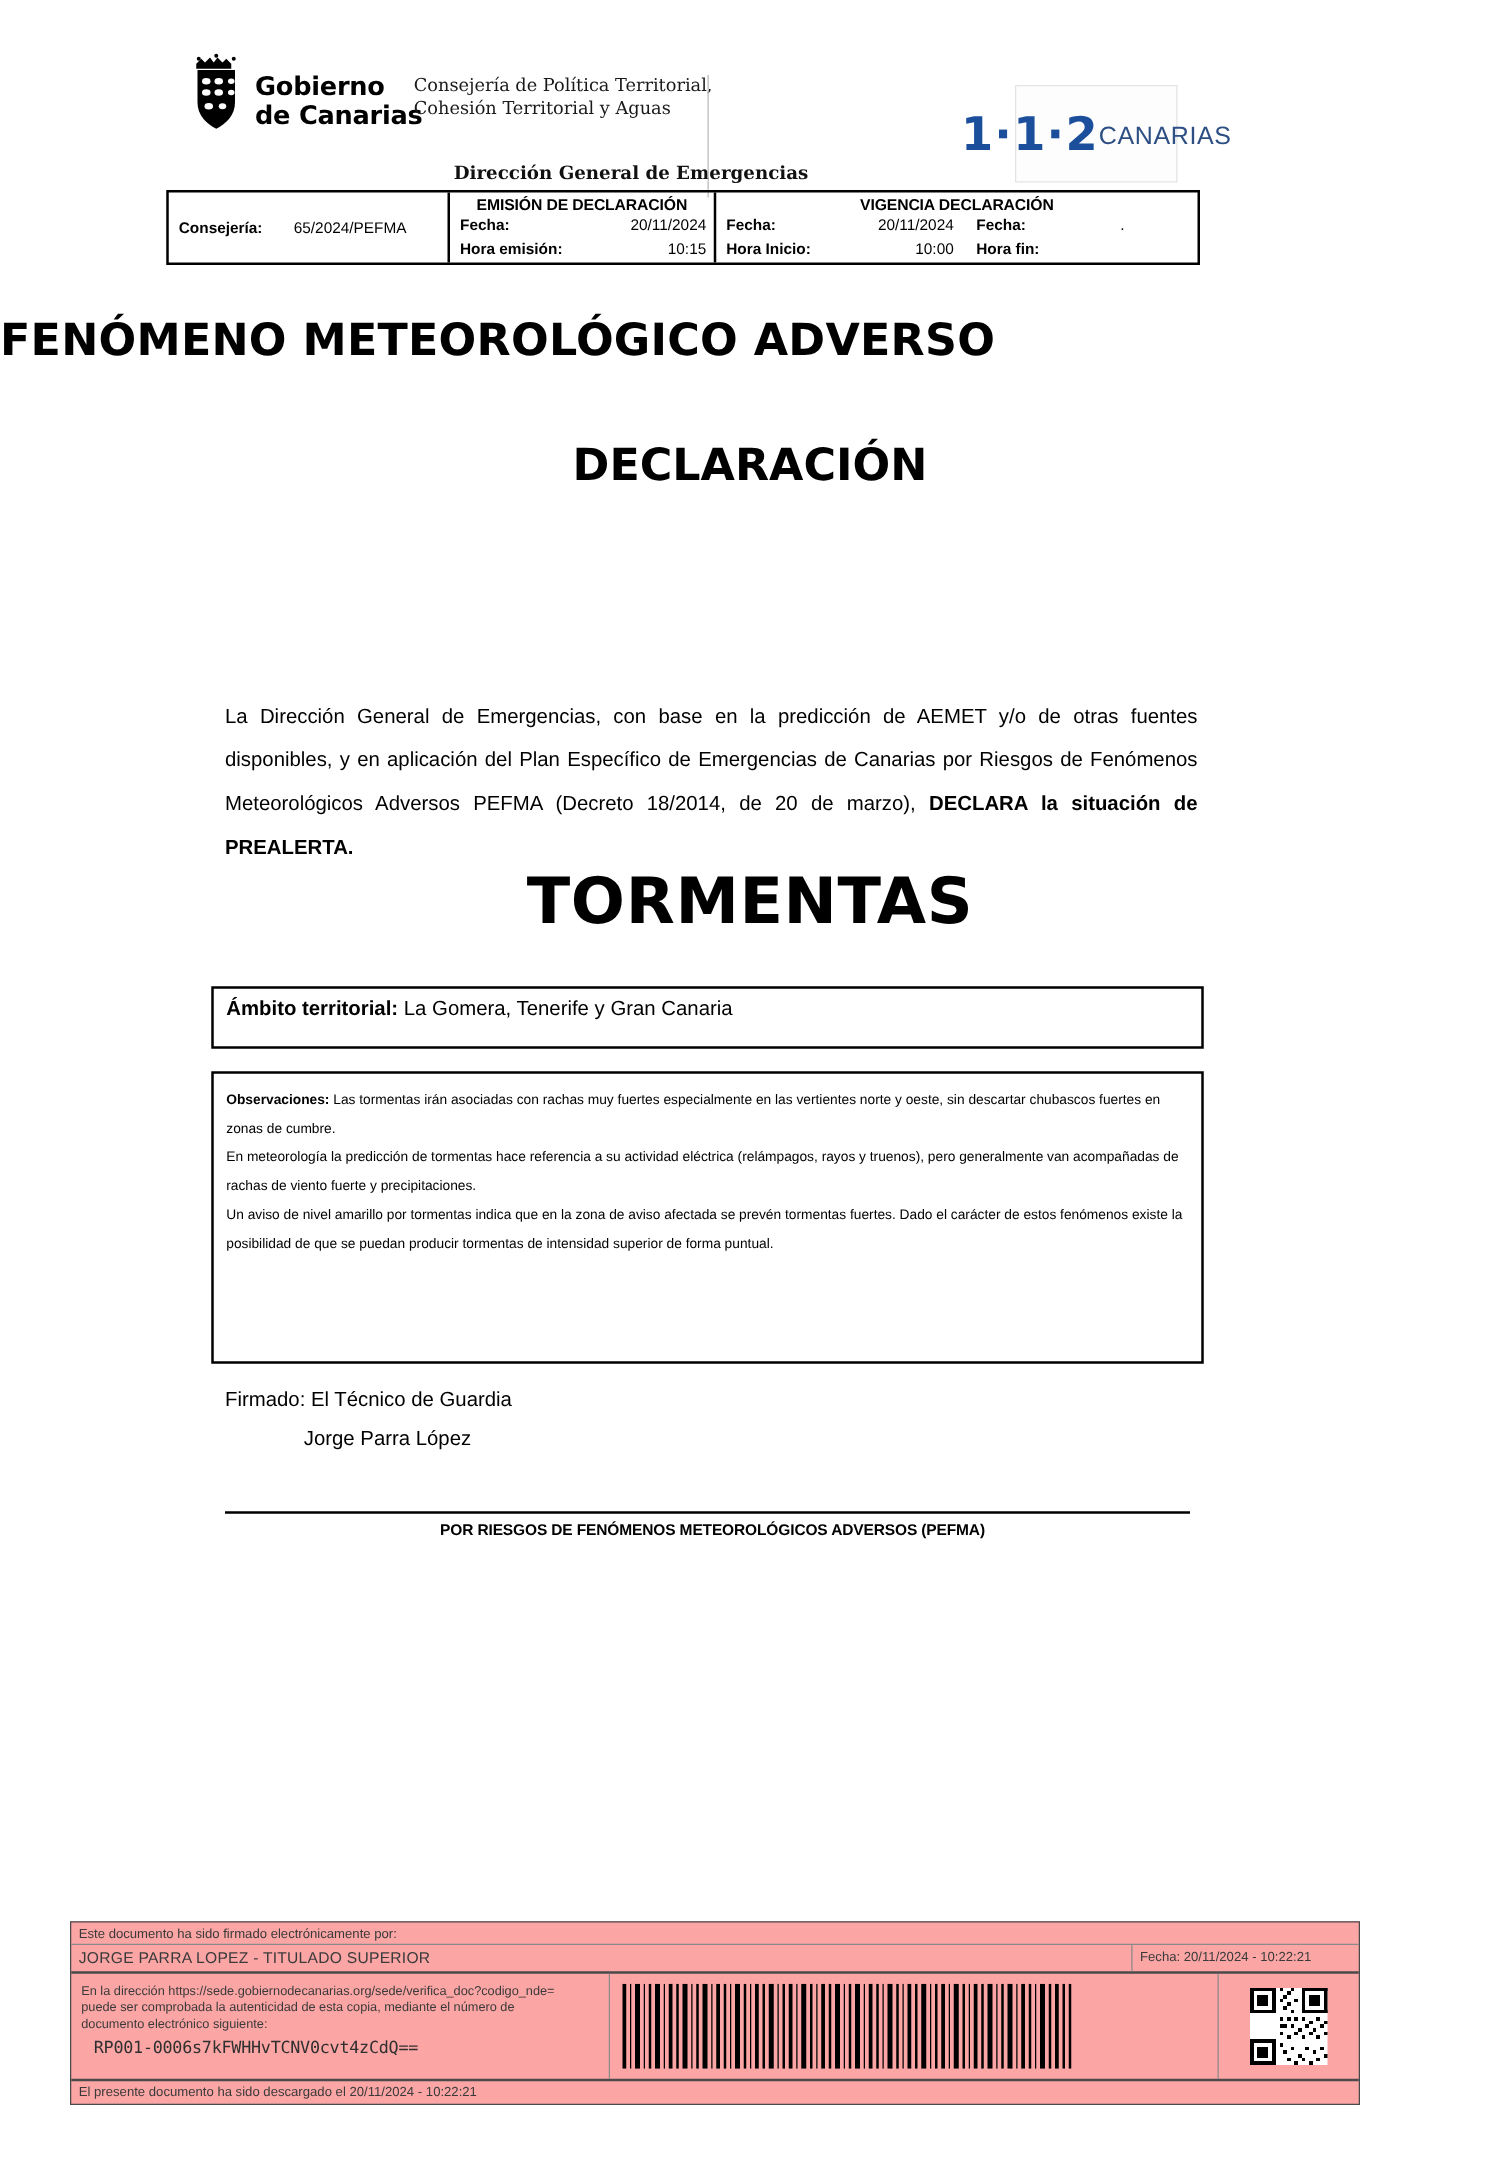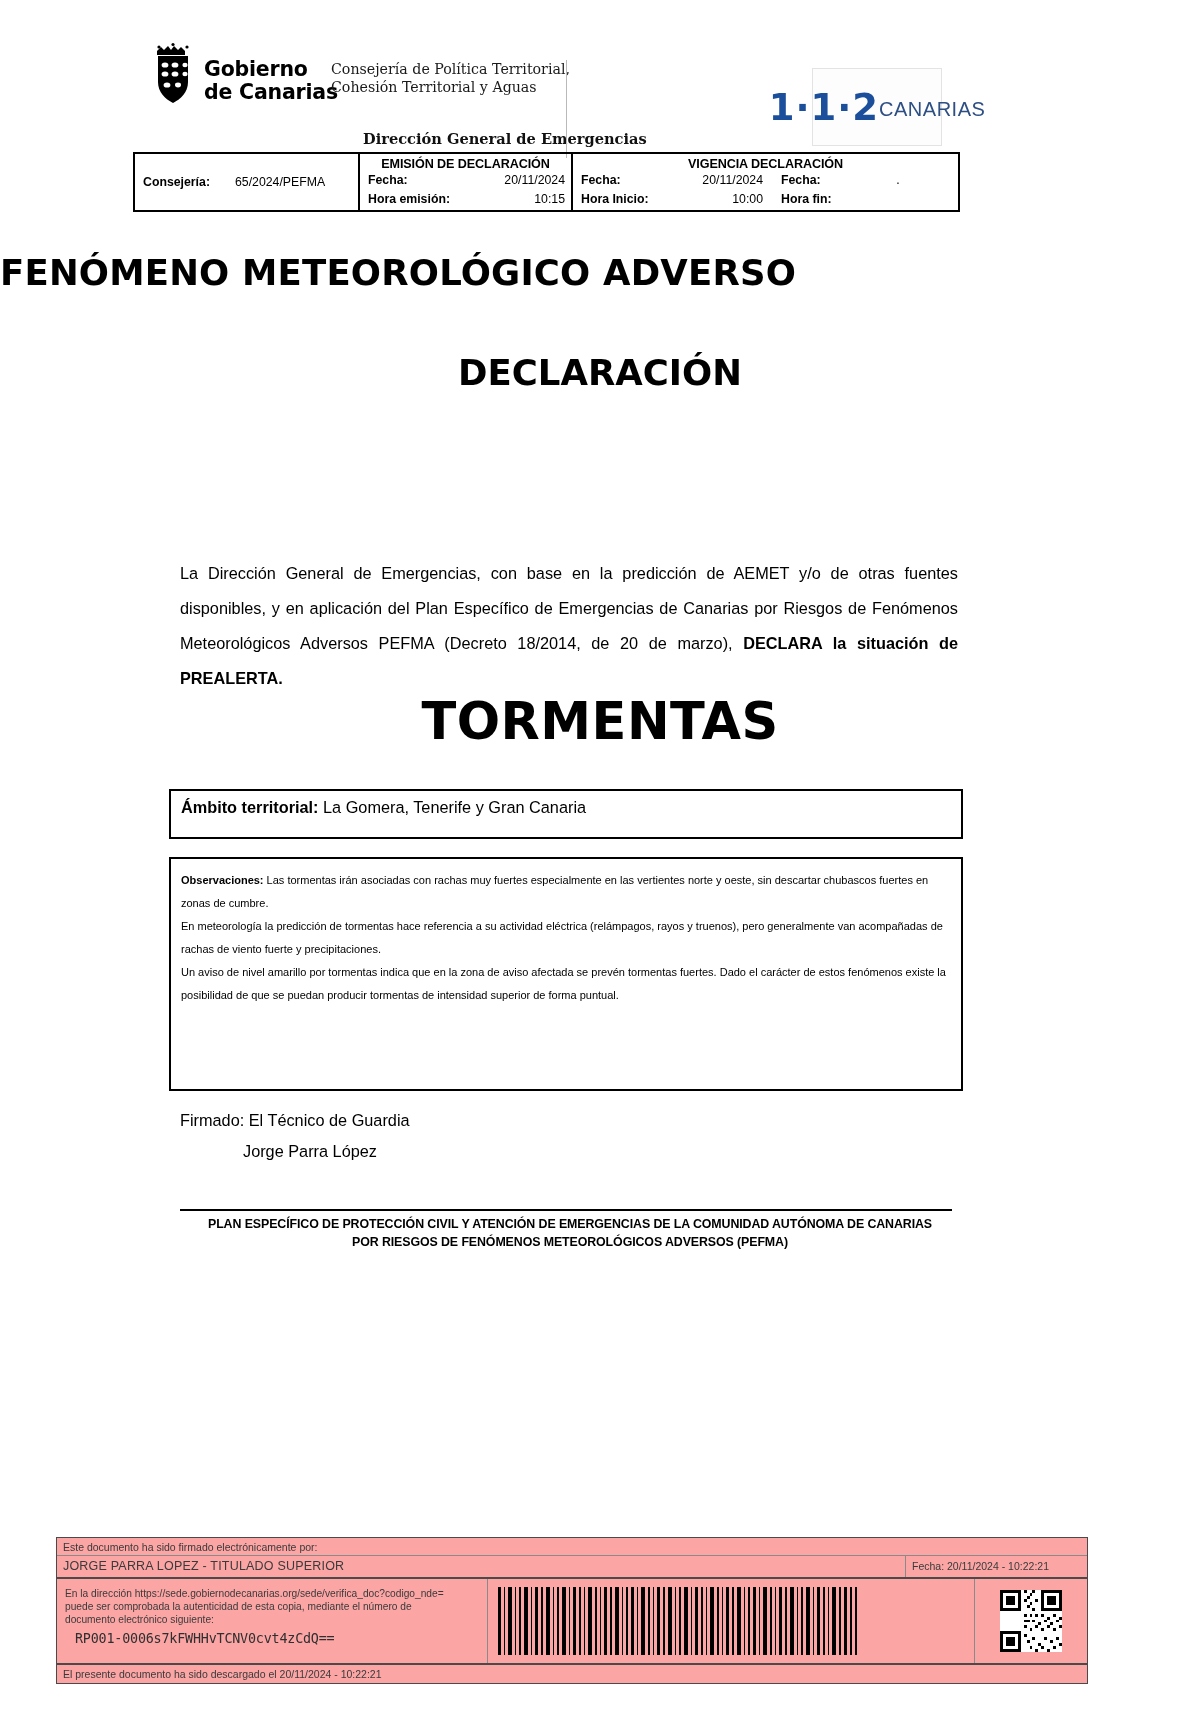--- a/index.html
+++ b/index.html
@@ -474,21 +474,20 @@
     <div class="obsline"><b>Observaciones:</b> <span>Las tormentas irán asociadas con rachas muy fuertes especialmente en las vertientes norte y oeste, sin descartar chubascos fuertes en zonas de cumbre.</span></div>
     <div class="obsline"><span>En meteorología la predicción de tormentas hace referencia a su actividad eléctrica (relámpagos, rayos y truenos), pero generalmente van acompañadas de rachas de viento fuerte y precipitaciones.</span></div>
     <div class="obsline"><span>Un aviso de nivel amarillo por tormentas indica que en la zona de aviso afectada se prevén tormentas fuertes. Dado el carácter de estos fenómenos existe la posibilidad de que se puedan producir tormentas de intensidad superior de forma puntual.</span></div>
   </div>
 
   <div class="sig1">Firmado: El Técnico de Guardia</div>
   <div class="sig2">Jorge Parra López</div>
 
   <div class="footrule"></div>
   <div class="footplan">
-    <div>PLAN ESPECÍFICO DE PROTECCIÓN CIVIL Y ATENCIÓN DE EMERGENCIAS DE LA COMUNIDAD AUTÓNOMA DE CANARIAS</div>
     <div>POR RIESGOS DE FENÓMENOS METEOROLÓGICOS ADVERSOS (PEFMA)</div>
   </div>
 
   <div class="esig">
     <div class="esig-r1">Este documento ha sido firmado electrónicamente por:</div>
     <div class="esig-r2">
       <div class="esig-name">JORGE PARRA LOPEZ - TITULADO SUPERIOR</div>
       <div class="esig-date">Fecha: 20/11/2024 - 10:22:21</div>
     </div>
     <div class="esig-r3">

